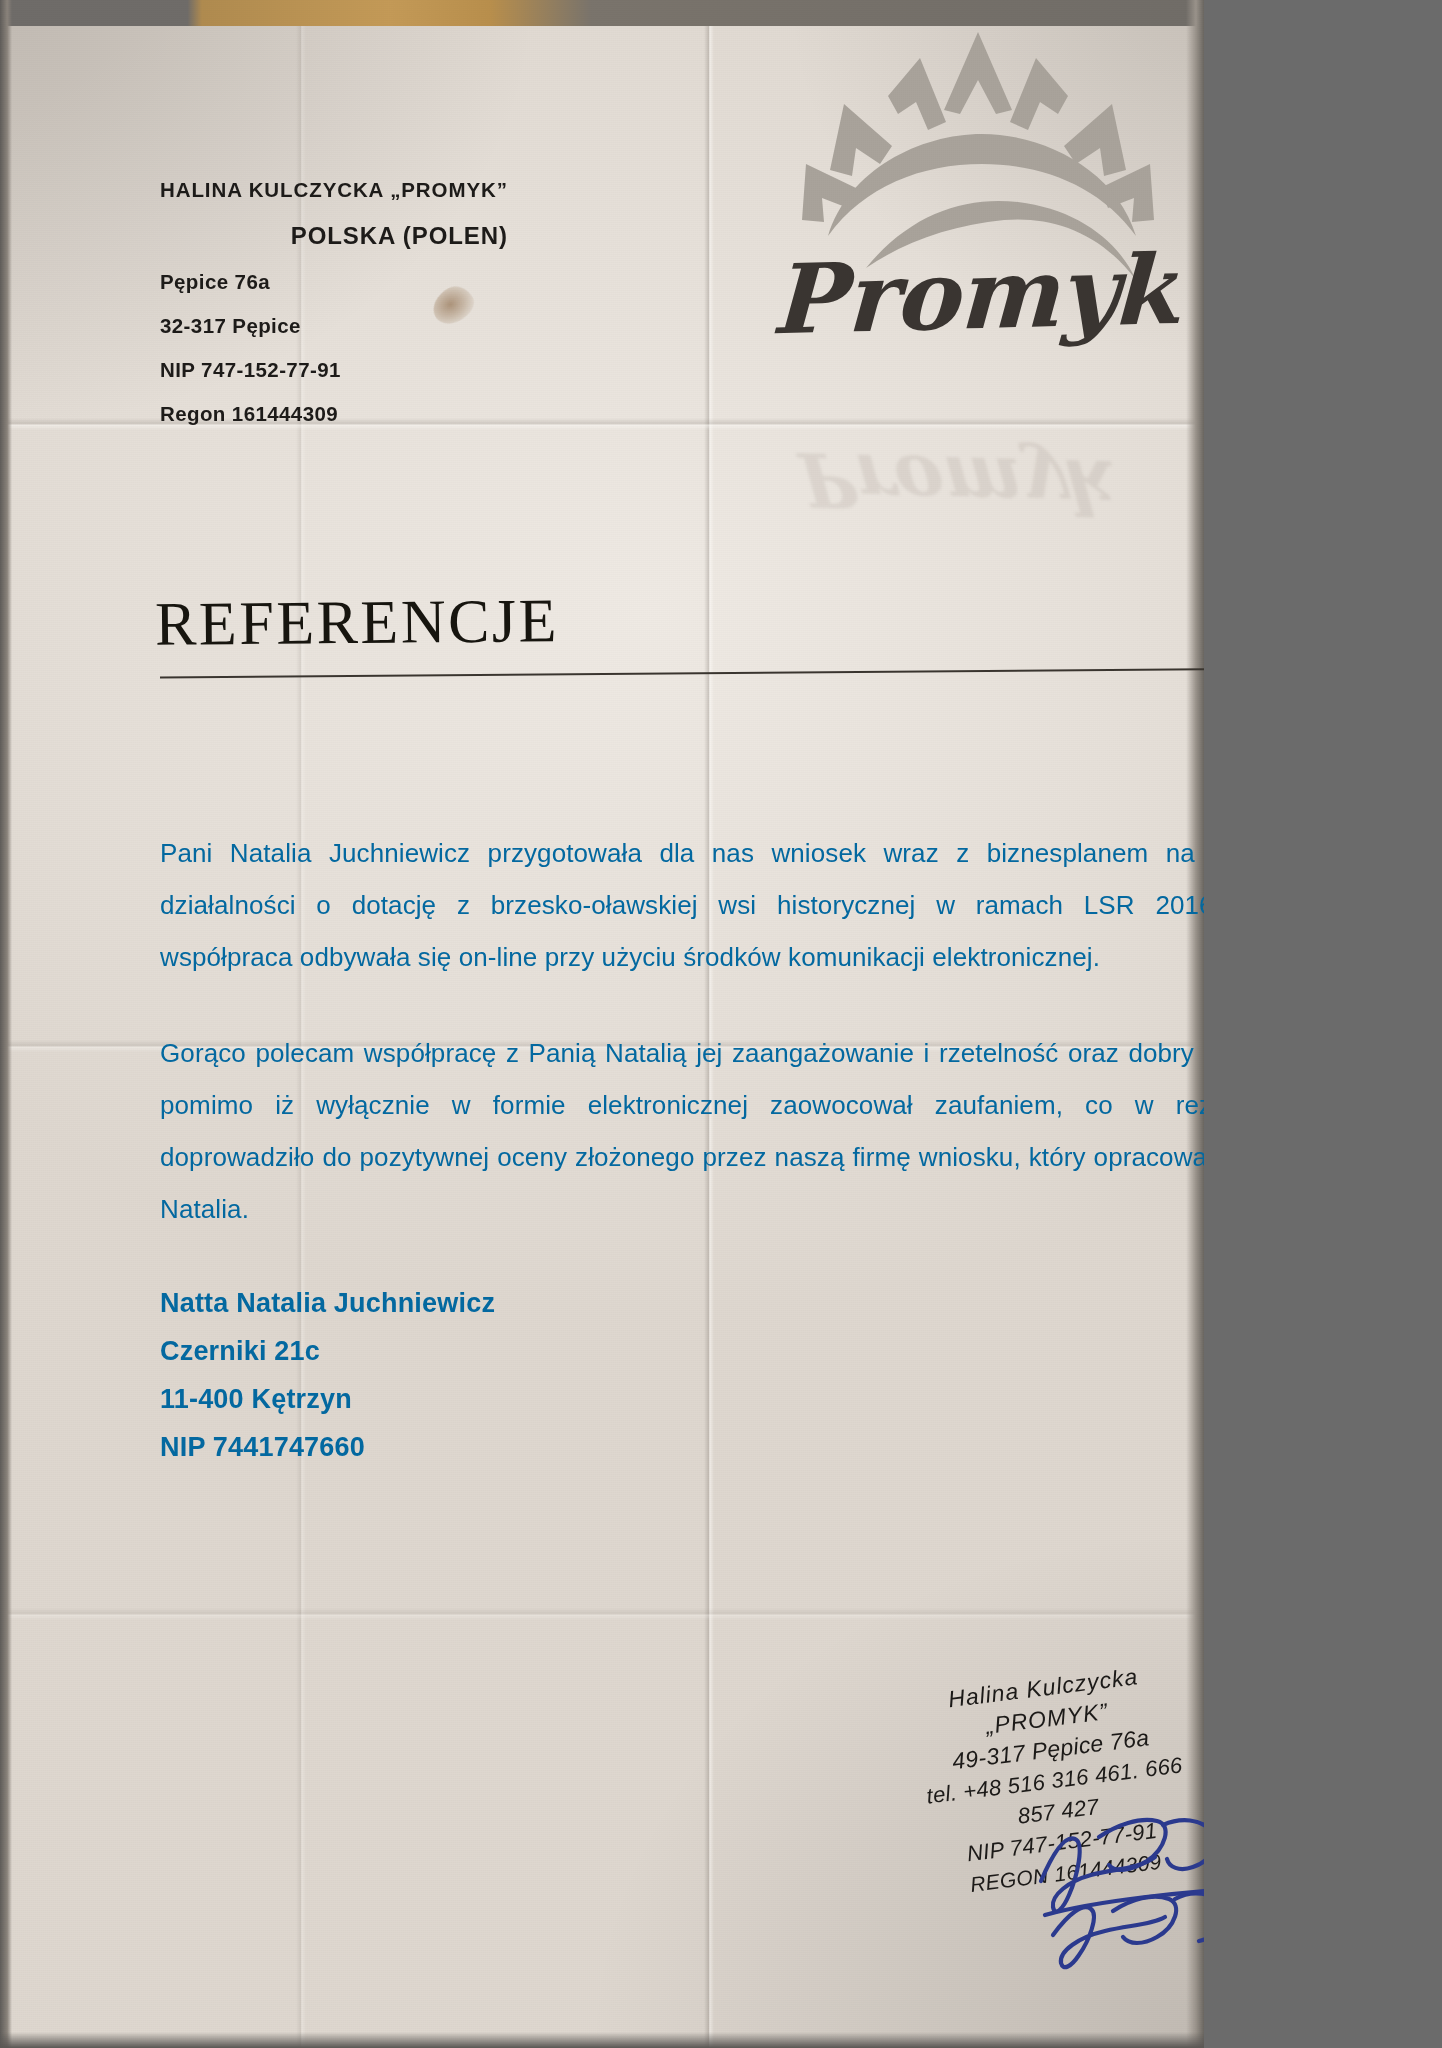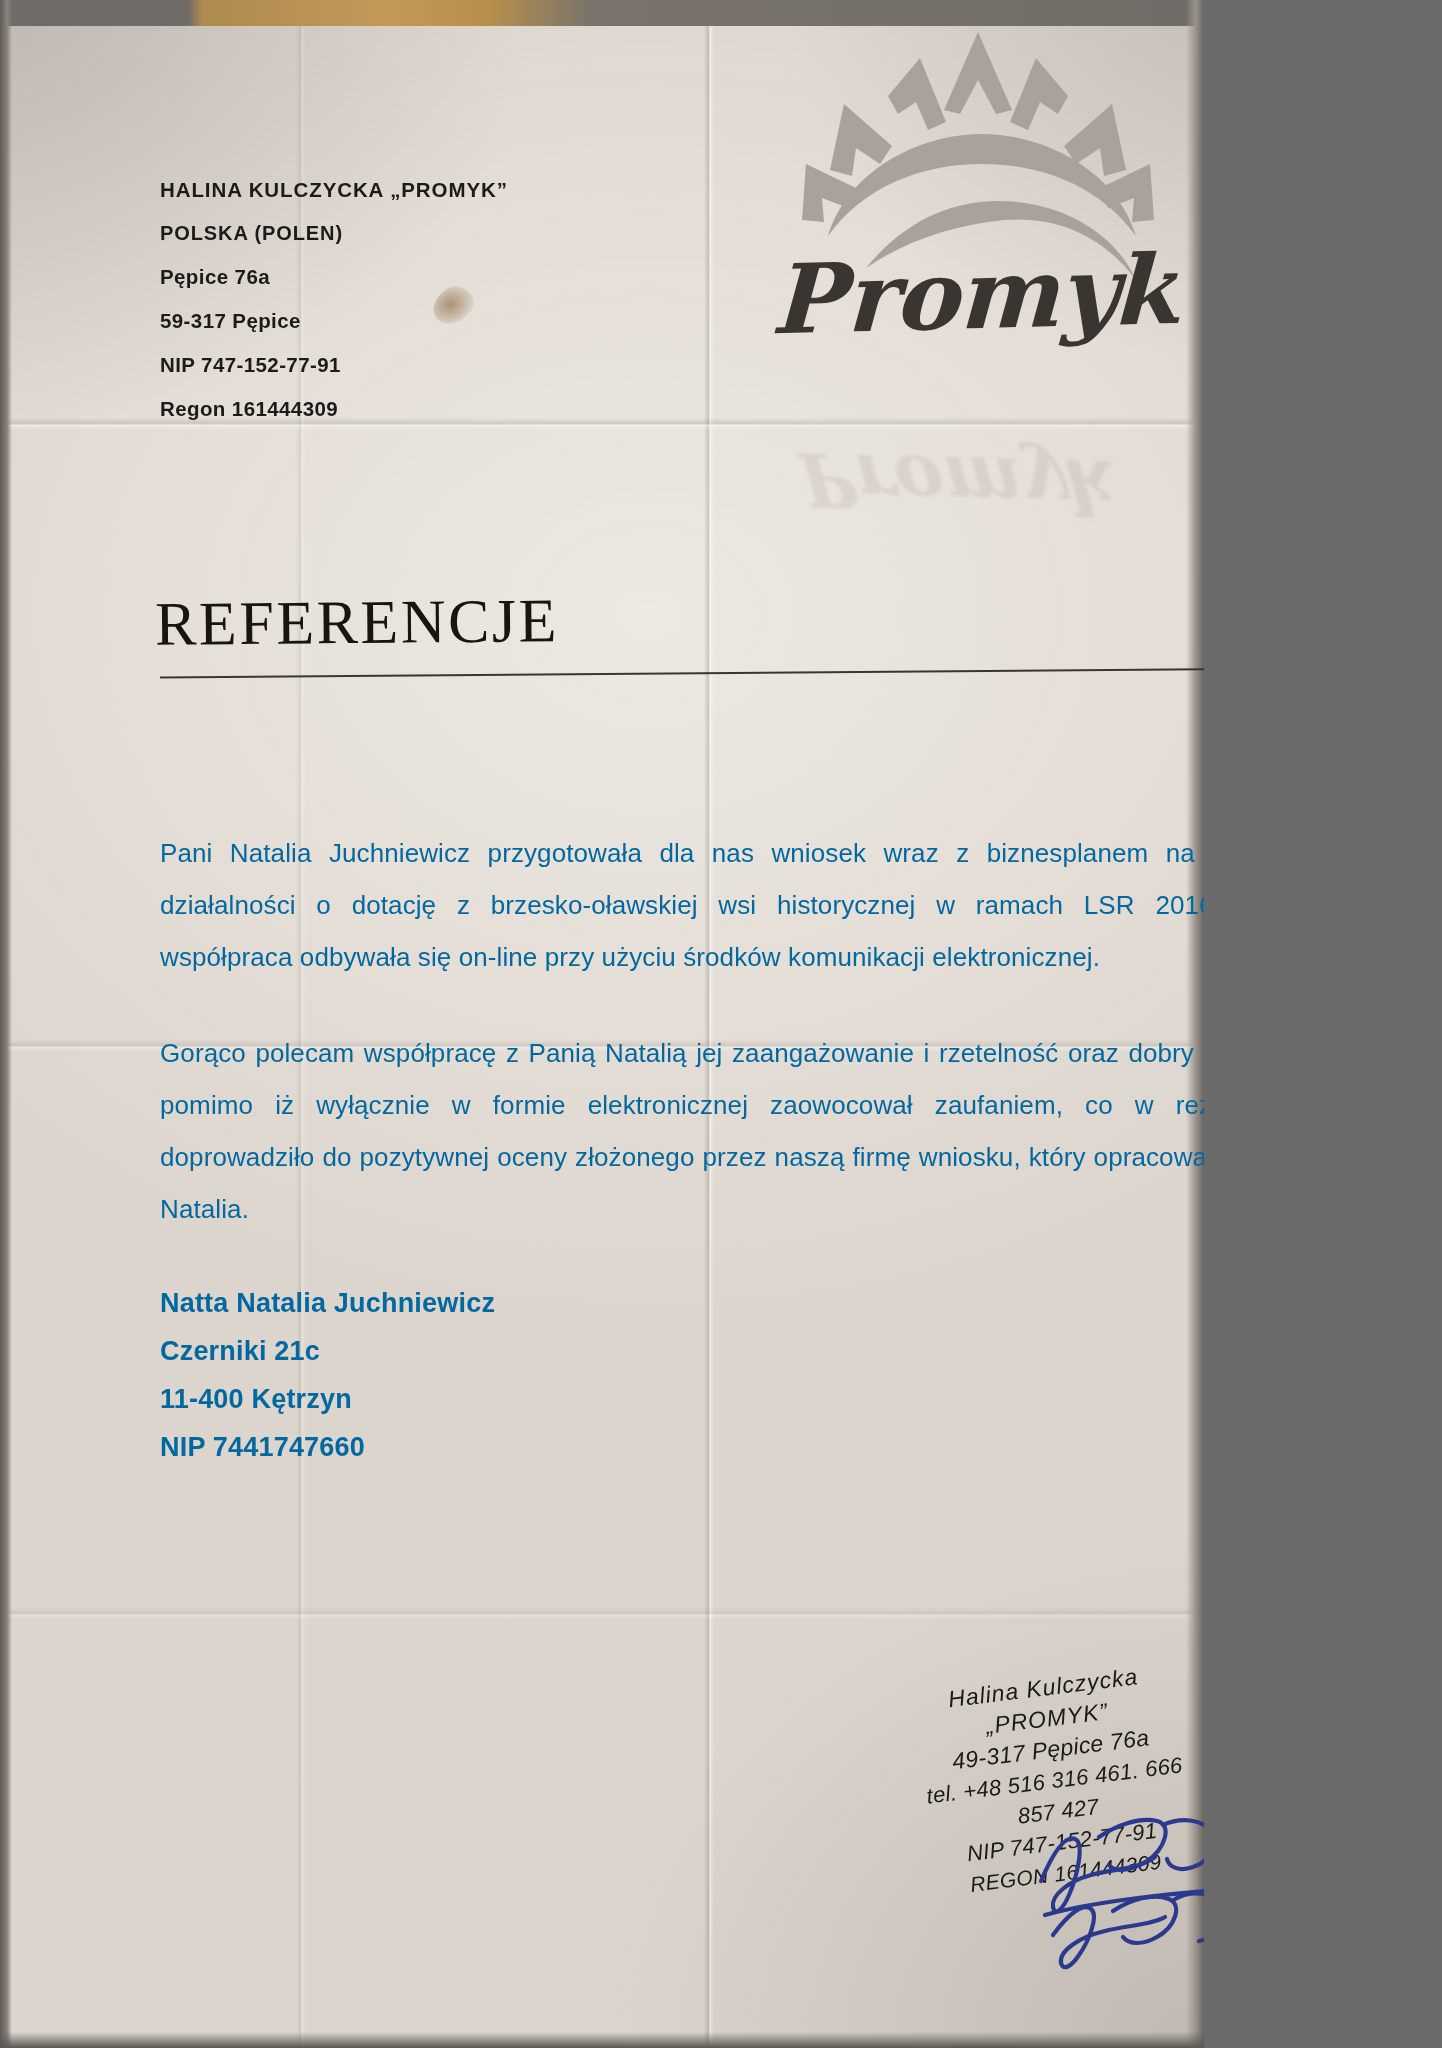--- a/index.html
+++ b/index.html
@@ -60,21 +60,21 @@
   }
 
   
   .letterhead{
     position:absolute;left:160px;top:178px;
     font-weight:bold;color:#1d1b19;
     font-size:20.5px;letter-spacing:.4px;
   }
   .letterhead div{margin-bottom:20px;white-space:nowrap;}
   .lh-1{font-size:20.5px;letter-spacing:.9px;}
-  .lh-2{font-size:20px;letter-spacing:.9px;}
+  .lh-2{font-size:24px;letter-spacing:.9px;text-align:right;}
 
   .stain{
     position:absolute;left:432px;top:288px;width:42px;height:34px;
     border-radius:60% 40% 55% 45%/55% 60% 40% 45%;
     background:radial-gradient(ellipse at 45% 45%, rgba(150,118,86,.72) 0%, rgba(166,139,110,.45) 45%, rgba(190,170,150,.12) 80%, rgba(0,0,0,0) 100%);
     transform:rotate(-28deg);
     filter:blur(.6px);
   }
 
   
@@ -183,21 +183,21 @@
 
   <div class="top-strip"></div>
   <div class="left-edge"></div>
   <div class="right-edge"></div>
   <div class="bottom-edge"></div>
 
   <div class="letterhead">
     <div class="lh-1">HALINA KULCZYCKA „PROMYK”</div>
     <div class="lh-2">POLSKA (POLEN)</div>
     <div>Pępice 76a</div>
-    <div>59-317 Pępice</div>
+    <div>32-317 Pępice</div>
     <div>NIP 747-152-77-91</div>
     <div>Regon 161444309</div>
   </div>
 
   <div class="stain"></div>
 
   <div class="logo">
     <svg viewBox="0 0 420 330" xmlns="http://www.w3.org/2000/svg">
       <g fill="#a9a39b">
 

